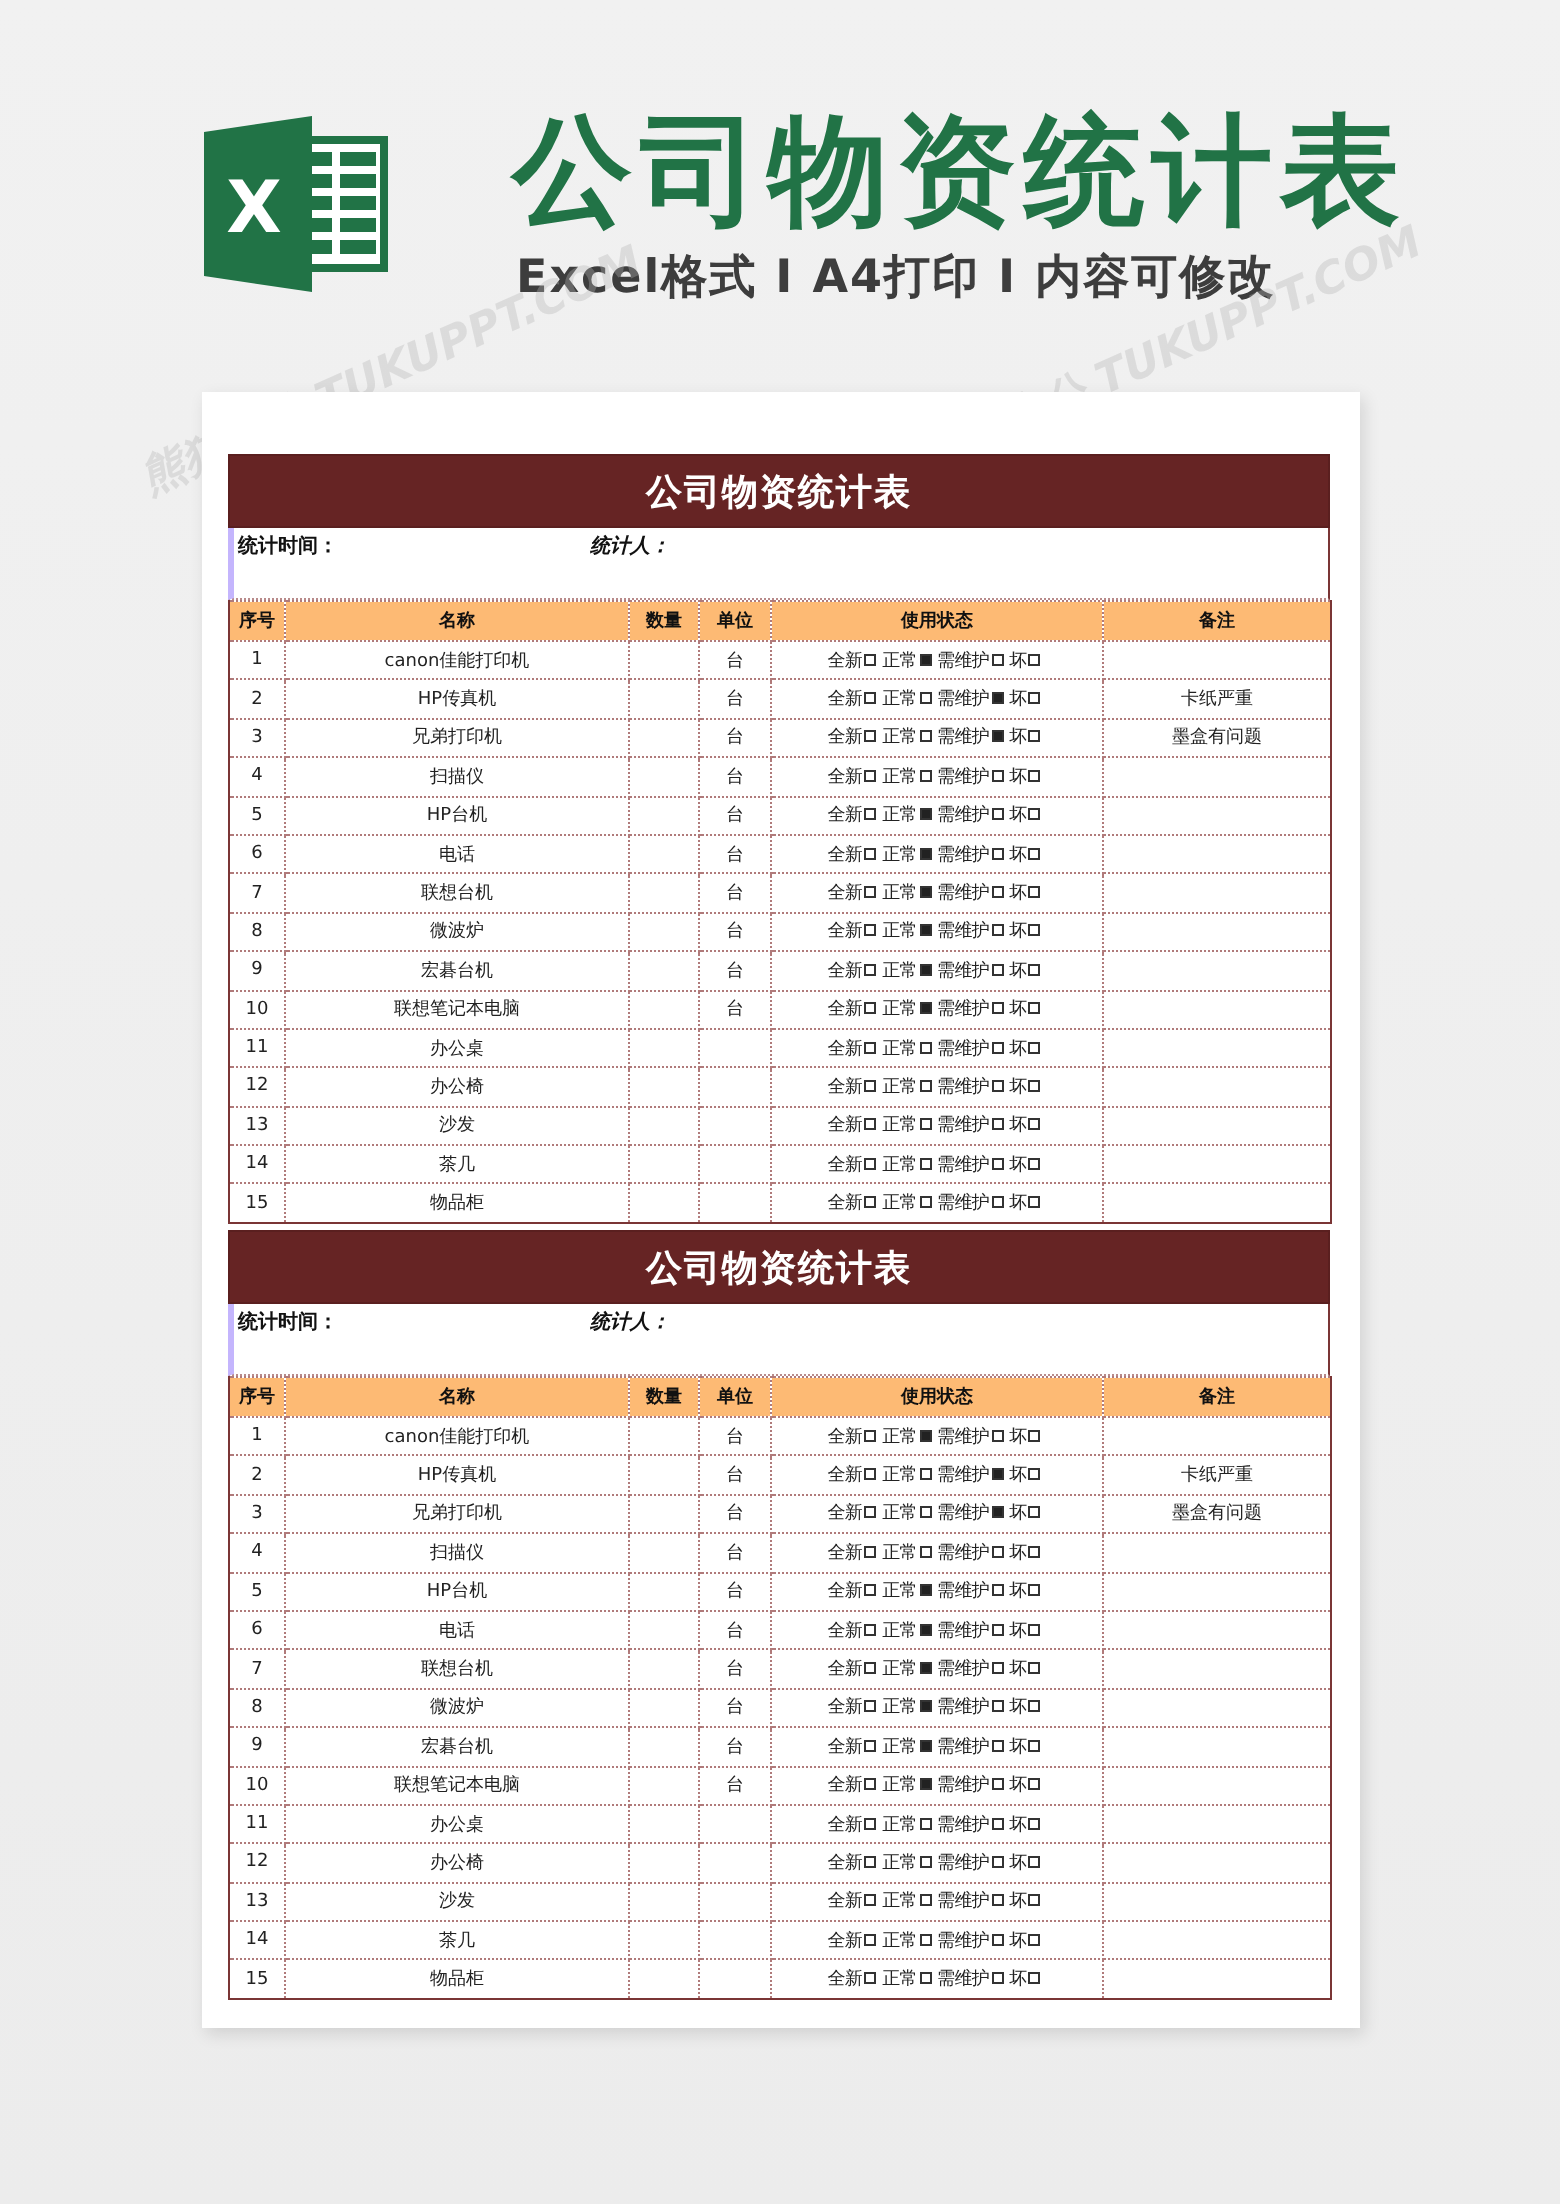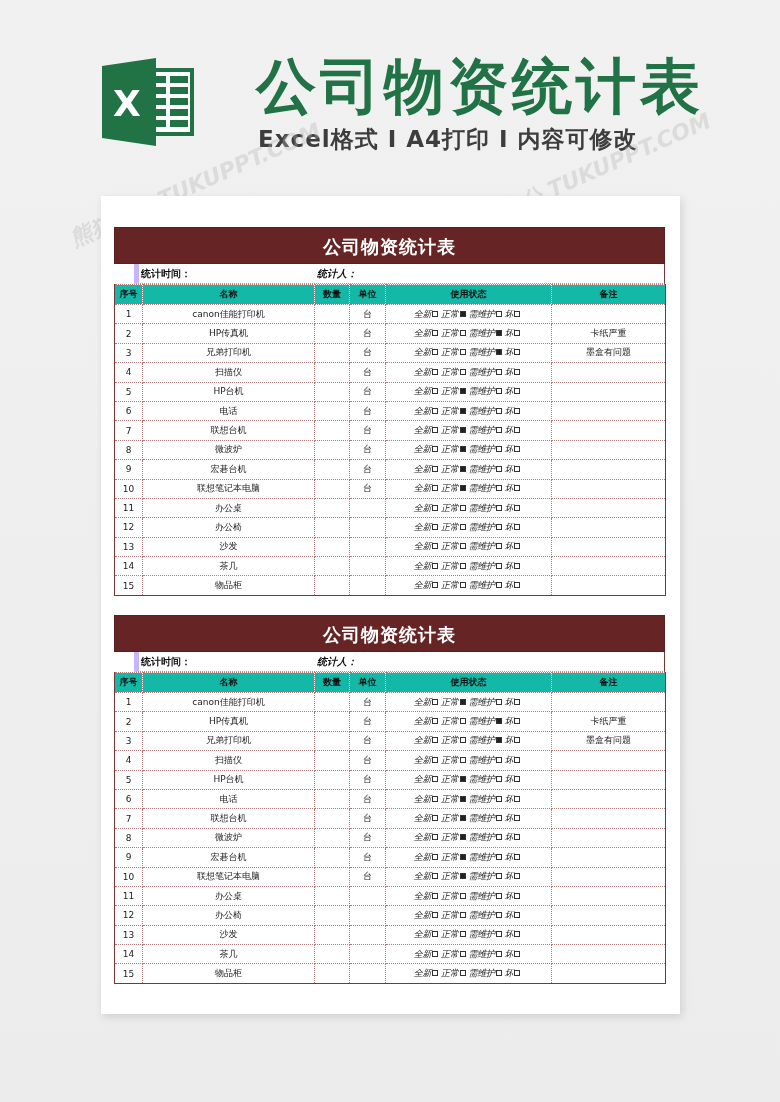--- a/index.html
+++ b/index.html
@@ -32,37 +32,37 @@
     position: absolute; left: 101px; top: 196px; width: 579px; height: 818px;
     background: #ffffff; box-shadow: 2px 3px 8px rgba(0,0,0,0.12);
   }
   .sheet { position: absolute; left: 13px; width: 551px; }
   .sheet-title {
     height: 37px; background: #662424; color: #ffffff;
     font-size: 18px; font-weight: bold; text-align: center; line-height: 37px;
     letter-spacing: 1px; border: 1px solid #5a1f1f;
   }
   .meta-row {
-    height: 20px; border-left: 5px solid #c4b5fd; border-right: 1px solid #7a3535;
+    height: 36px; border-left: 3px solid #c4b5fd; border-right: 1px solid #7a3535;
     position: relative; font-size: 10px; font-weight: bold; color: #111;
-    line-height: 20px; border-bottom: 1px dotted #b98b8b; margin-left: 20px;
+    line-height: 20px; border-bottom: 1px dotted #b98b8b;
   }
   .meta-row .m1 { position: absolute; left: 2px; }
   .meta-row .m2 { position: absolute; left: 178px; font-style: italic; }
   table {
     width: 551px; border-collapse: collapse; table-layout: fixed;
     border: 1.5px solid #7a3535; border-top: none;
   }
   th, td {
     border: 1px dotted #b07a7a; height: 19.4px; font-size: 9px;
     text-align: center; color: #222; white-space: nowrap; overflow: hidden;
     font-family: "DejaVu Sans", sans-serif;
   }
-  th { background: #14b8a6; font-weight: bold; font-size: 9px; color: #111; height: 20px; }
-  td.status { font-size: 9px; letter-spacing: -0.3px; font-style: italic; }
+  th { background: #fdba74; font-weight: bold; font-size: 9px; color: #111; height: 20px; }
+  td.status { font-size: 9px; letter-spacing: -0.3px; }
   .box { display: inline-block; width: 6px; height: 6px; border: 1px solid #333; margin: 0 3px 0 1px; vertical-align: 0px; }
   .box.on { background: #222; }
 </style>
 </head>
 <body>
 
 <div class="banner">
   <svg class="excel-logo" viewBox="0 0 96 92">
     <rect x="50" y="14" width="42" height="64" fill="#ffffff" stroke="#217346" stroke-width="4"></rect>
     <g fill="#217346">

